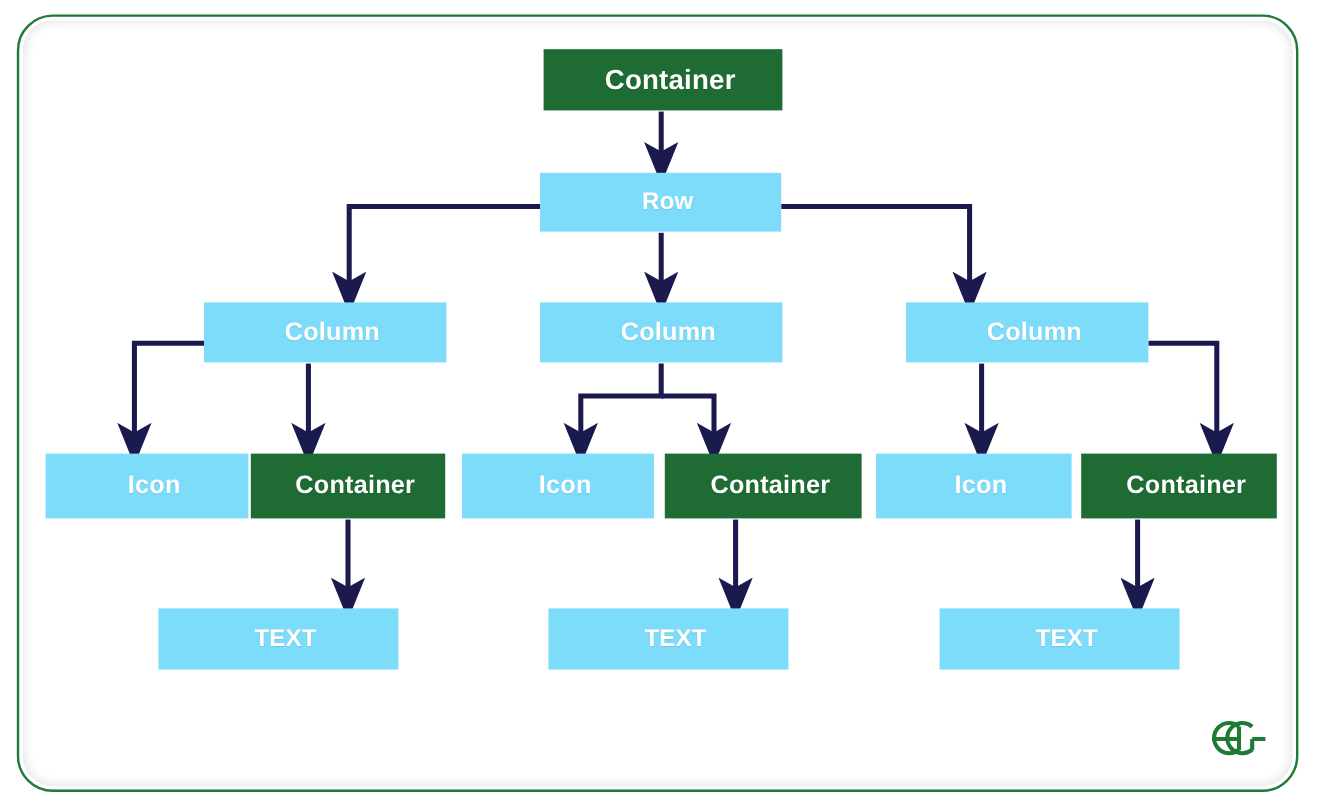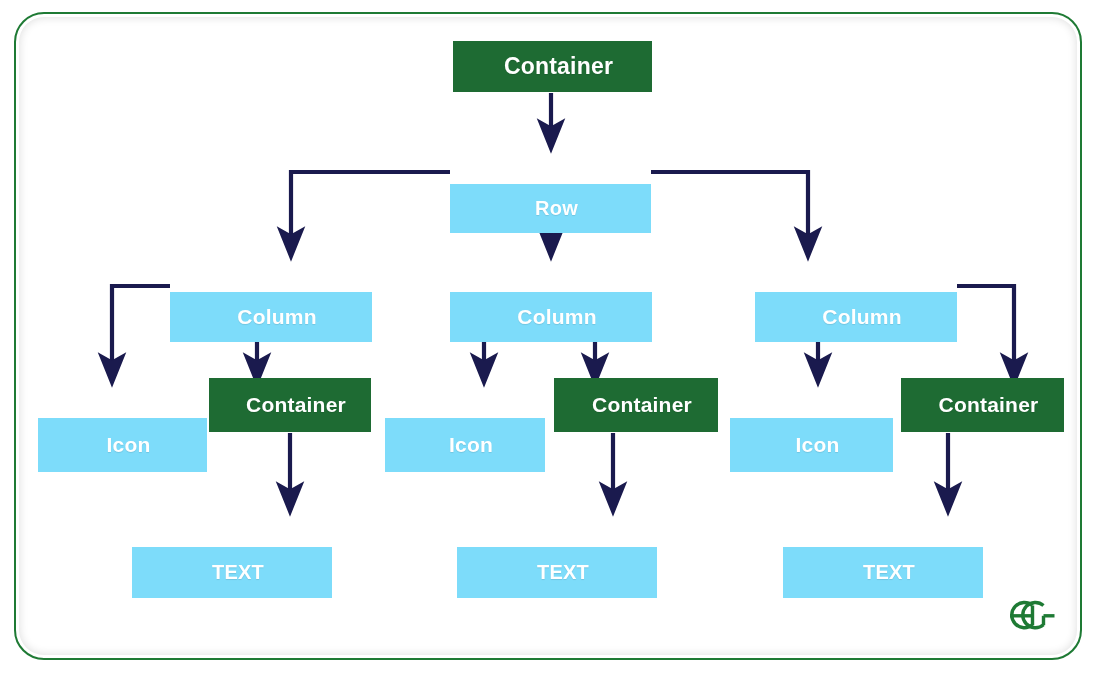--- a/index.html
+++ b/index.html
@@ -22,21 +22,21 @@
   .node{
     position:absolute;
     display:flex;align-items:center;justify-content:center;
     color:#ffffff;
     font-weight:700;
     letter-spacing:.2px;
     box-sizing:border-box;
     text-shadow:0 1px 1px rgba(0,0,0,.10);
     padding-left:12px;
   }
-  .node.blue{background:#7ddcfa;margin-top:40px;}
+  .node.blue{background:#7ddcfa;}
   .node.green{background:#1e6b33;}
 
   #logo{
     position:absolute; left:1002px; top:592px;
     width:72px;height:46px;
   }
 </style>
 </head>
 <body>
 

